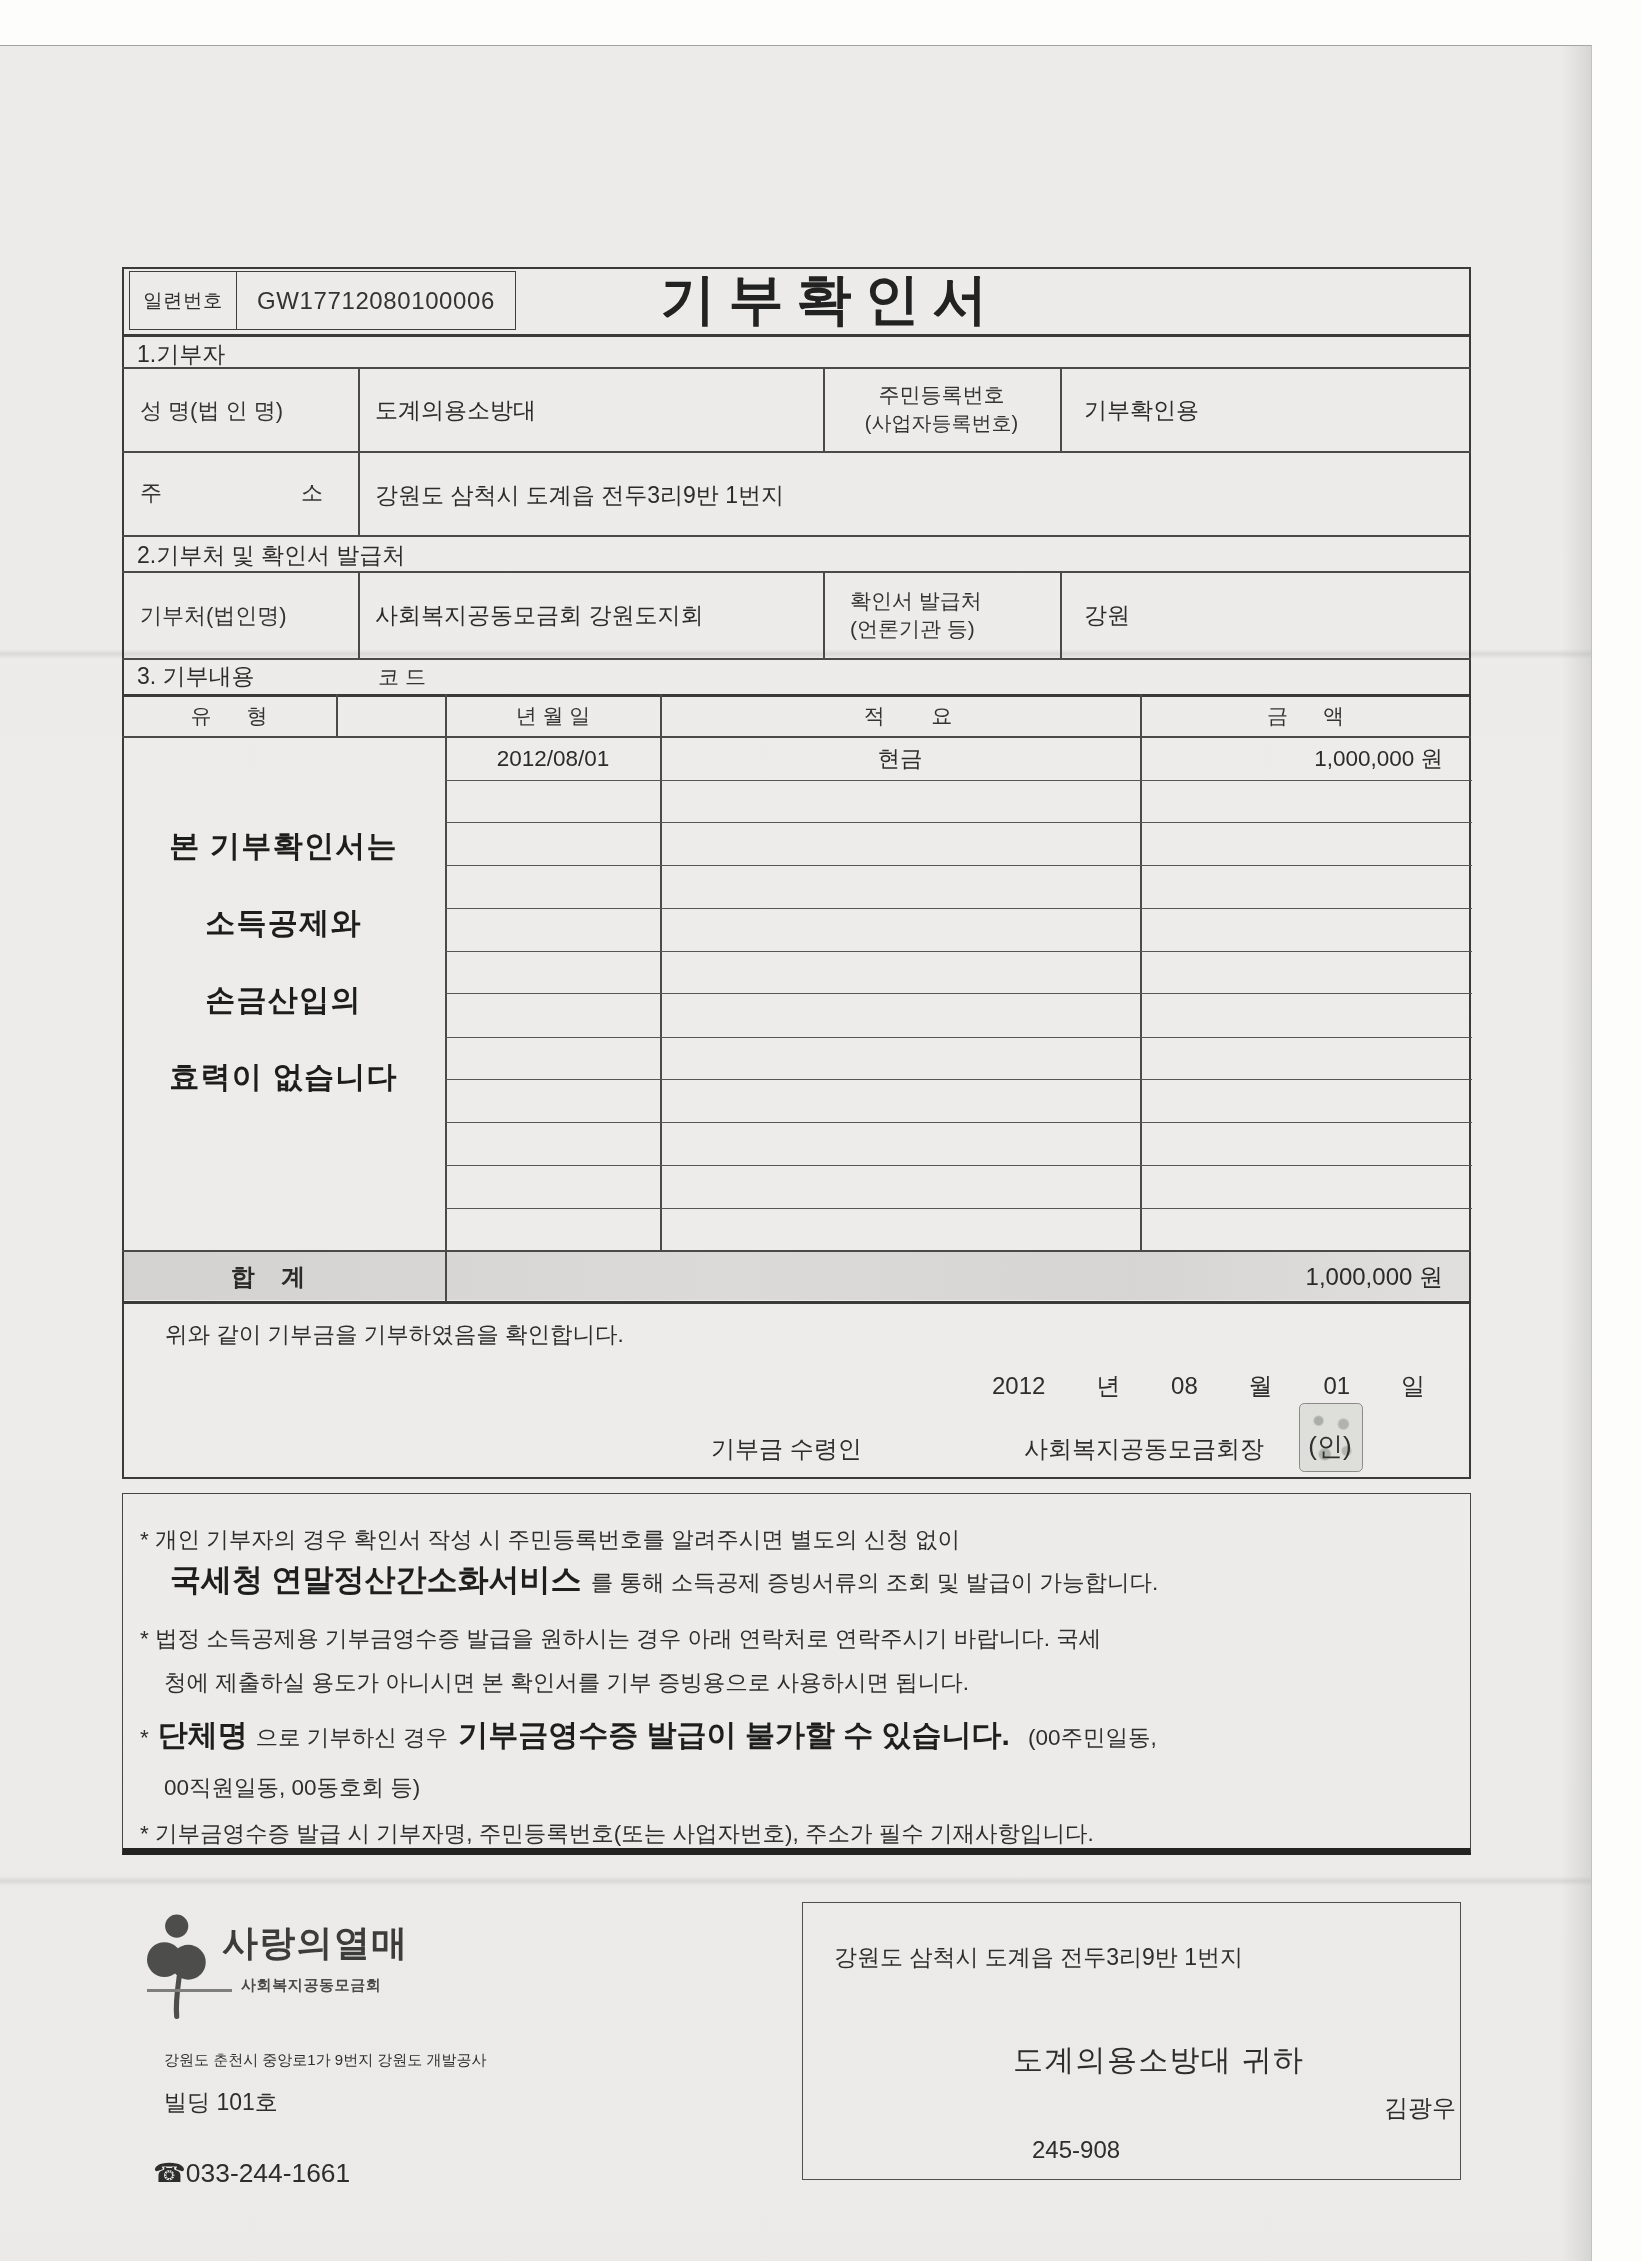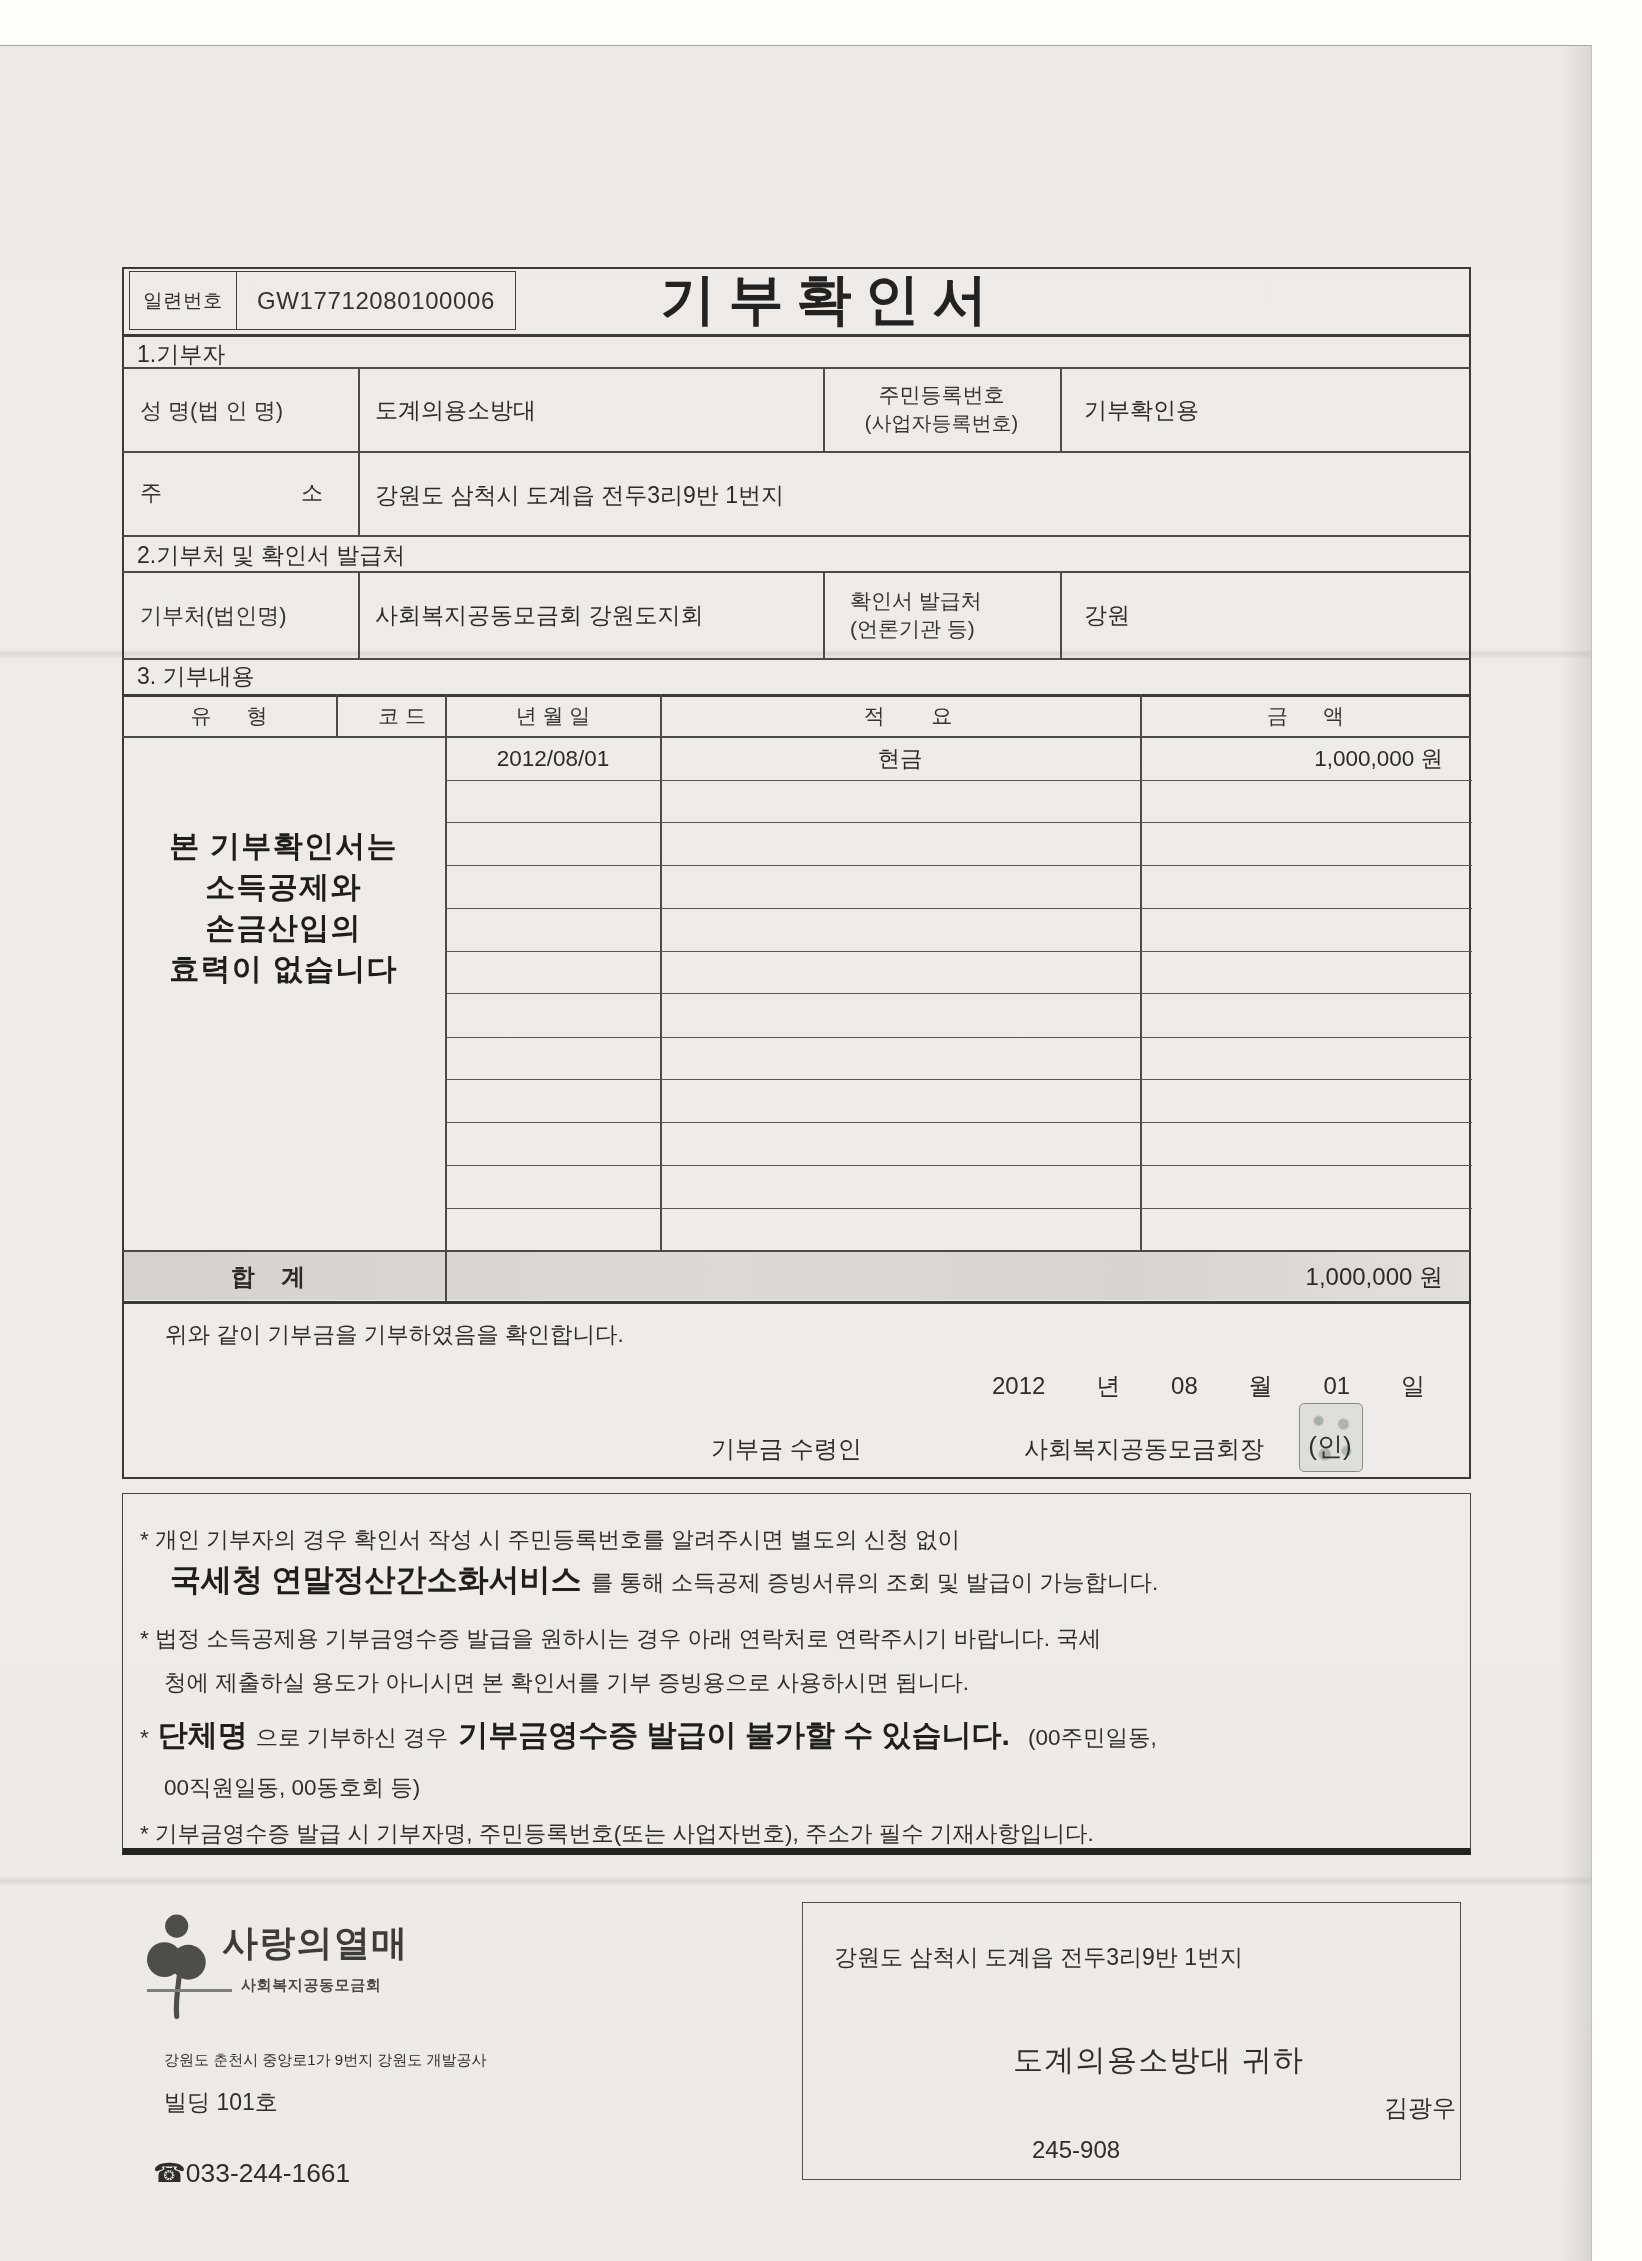--- a/index.html
+++ b/index.html
@@ -31,21 +31,21 @@
   .serial-number{flex:1;display:flex;align-items:center;justify-content:center;font-size:24px;letter-spacing:0.6px;color:#333;}
   .title{position:absolute;left:631px;top:268px;width:399px;height:62px;line-height:62px;text-align:center;
     font-size:55px;font-weight:600;letter-spacing:13px;color:#222;}
   .sec-head{position:absolute;font-size:23px;color:#2c2c2a;}
   .cell-label{font-size:22px;color:#333;}
   .cell-value{font-size:23px;color:#2b2b29;}
   .two-line{position:absolute;display:flex;flex-direction:column;justify-content:center;line-height:28px;}
   .th{position:absolute;height:39px;line-height:39px;text-align:center;font-size:21px;color:#333;white-space:pre;}
   .td{position:absolute;height:33px;line-height:33px;font-size:22.5px;color:#2b2b29;}
   .stamp{position:absolute;left:129px;top:826px;width:309px;display:flex;flex-direction:column;align-items:center;
-    font-size:30px;font-weight:700;color:#1d1d1b;letter-spacing:1.3px;}
+    gap:36px;font-size:30px;font-weight:700;color:#1d1d1b;letter-spacing:1.3px;}
   .total-bg{position:absolute;left:124px;top:1252px;width:1345px;height:48px;
     background:linear-gradient(90deg,#d3d2d0 0%,#dbdad8 45%,#d6d5d3 75%,#e0dfdd 100%);}
   .date-row{position:absolute;left:992px;top:1370px;width:433px;height:31px;display:flex;
     justify-content:space-between;align-items:center;font-size:24px;color:#2d2d2b;}
   .seal{position:absolute;left:1299px;top:1403px;width:62px;height:67px;border:1.9px solid #8b8b85;border-radius:5.2px;
     background:
       radial-gradient(circle at 30% 25%,rgba(110,118,108,0.45) 0 3.9px,rgba(110,118,108,0) 5.8px),
       radial-gradient(circle at 70% 30%,rgba(110,118,108,0.4) 0 4.5px,rgba(110,118,108,0) 6.4px),
       radial-gradient(circle at 40% 75%,rgba(110,118,108,0.4) 0 5.2px,rgba(110,118,108,0) 7px),
       radial-gradient(circle at 75% 70%,rgba(110,118,108,0.38) 0 3.9px,rgba(110,118,108,0) 5.8px),
@@ -123,21 +123,21 @@
   <div class="txt cell-value" style="left:1084px;top:600px;">강원</div>
 
   <div class="sec-head" style="left:137px;top:661px;">3. 기부내용</div>
 
   <div class="vline" style="left:336px;top:694px;height:43px;"></div>
   <div class="vline" style="left:445px;top:694px;height:607px;"></div>
   <div class="vline" style="left:660px;top:694px;height:557px;"></div>
   <div class="vline" style="left:1140px;top:694px;height:557px;"></div>
 
   <div class="th" style="left:122px;top:696px;width:214px;">유      형</div>
-  <div class="th" style="left:336px;top:696px;width:132px;">코 드</div>
+  <div class="th" style="left:336px;top:657px;width:132px;">코 드</div>
   <div class="th" style="left:445px;top:696px;width:216px;">년 월 일</div>
   <div class="th" style="left:660px;top:696px;width:480px;margin-left:8px;">적        요</div>
   <div class="th" style="left:1140px;top:696px;width:331px;">금      액</div>
 
   <div class="td center" style="left:445px;top:742px;width:216px;">2012/08/01</div>
   <div class="td center" style="left:660px;top:742px;width:480px;">현금</div>
   <div class="td right" style="left:1140px;top:742px;width:303px;">1,000,000 원</div>
 
   <div class="stamp">
     <span>본 기부확인서는</span>

